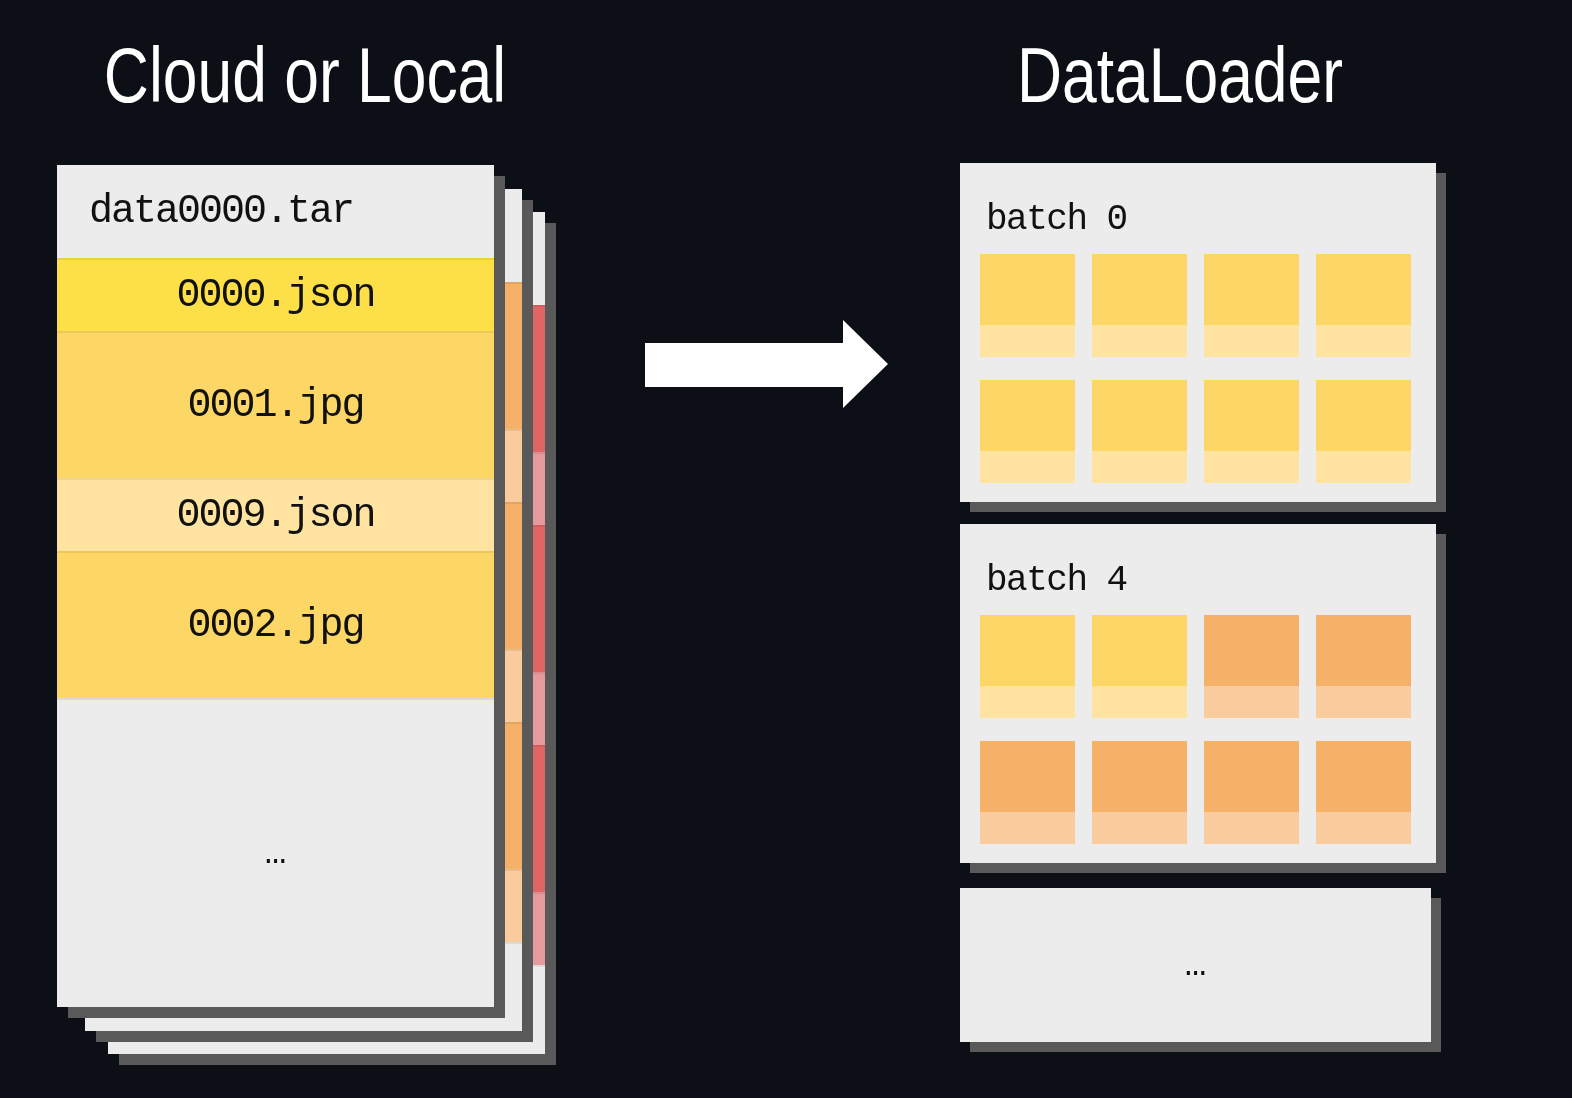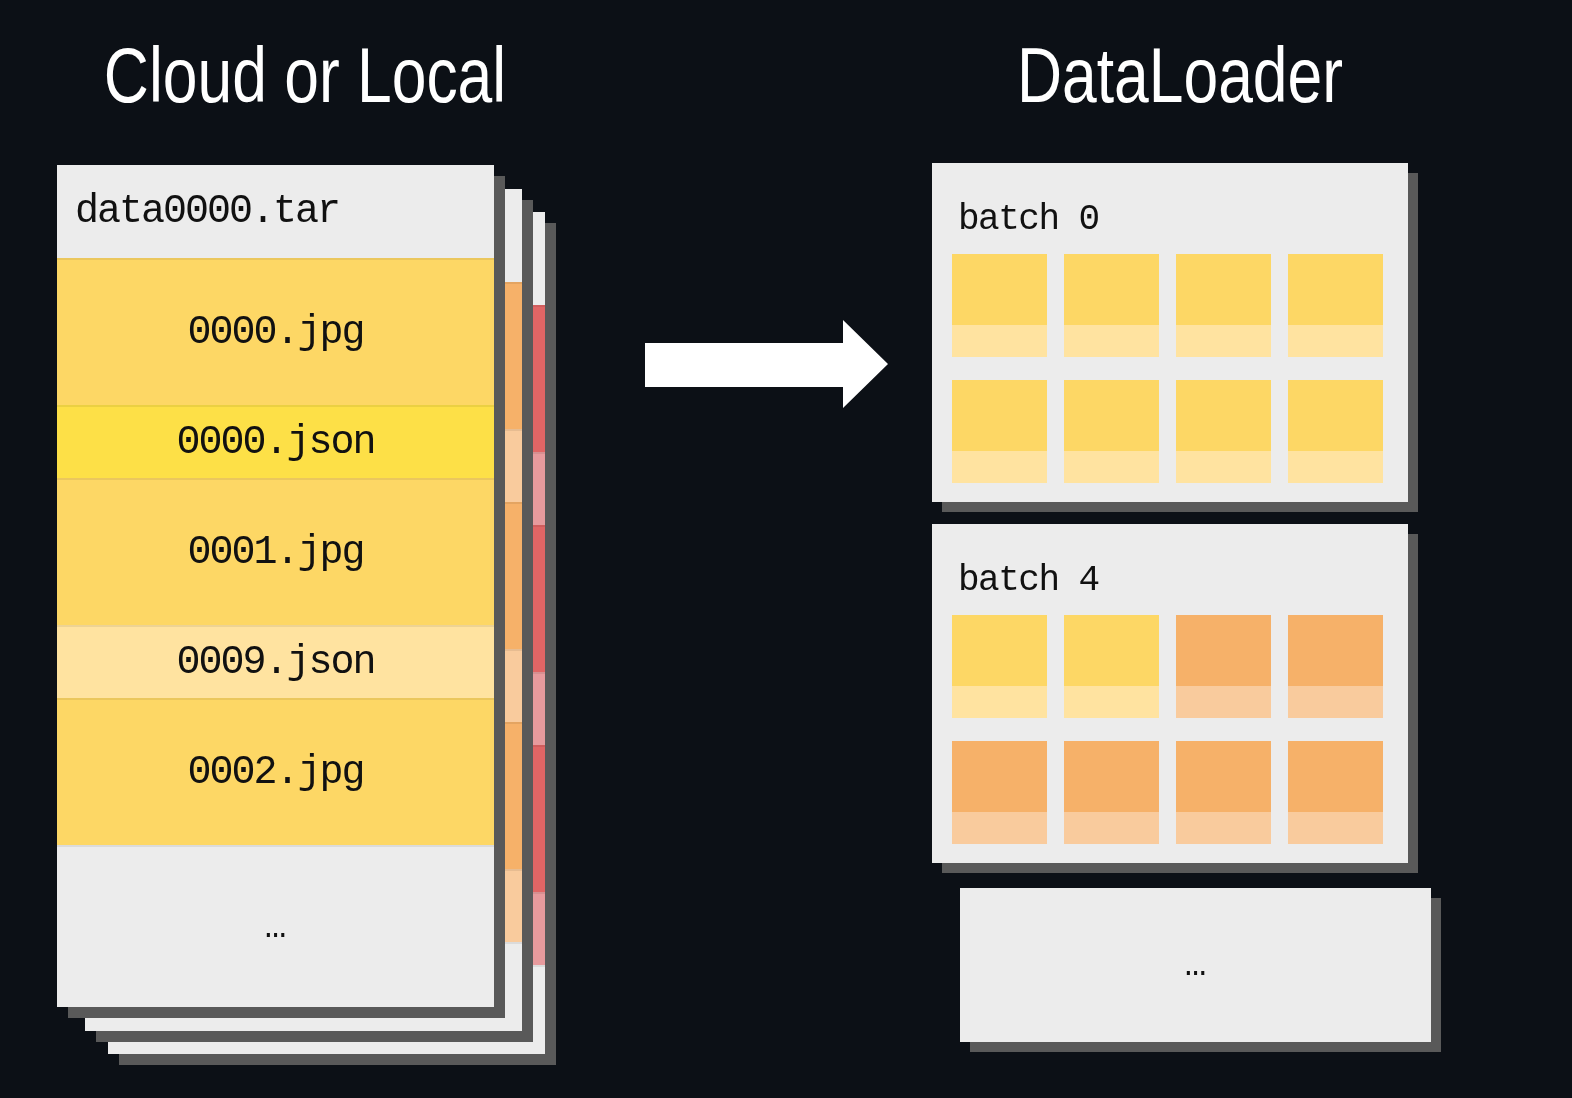--- a/index.html
+++ b/index.html
@@ -42,21 +42,21 @@
     box-shadow: 11px 11px 0 var(--shadow);
   }
   .stack-card.front { left: 0;    top: 0;    z-index: 3; }
   .stack-card.back1 { left: 28px; top: 24px; z-index: 2; }
   .stack-card.back2 { left: 51px; top: 47px; z-index: 1; }
 
   .rows { display: flex; flex-direction: column; width: 100%; height: 100%; }
   .r-header {
     height: 93px;
     display: flex; align-items: center;
-    padding-left: 18px;
+    padding-left: 32px;
     font-family: "Liberation Mono", monospace;
     font-size: 40px; letter-spacing: -2px;
     color: #111;
   }
   .r-file {
     display: flex; align-items: center; justify-content: center;
     font-family: "Liberation Mono", monospace;
     font-size: 40px; letter-spacing: -2px;
     color: #111;
     border-top: 2px solid rgba(0,0,0,0.07);
@@ -77,21 +77,21 @@
     left: 668px; top: 214px; width: 180px;
     color: #ffffff;
     font-size: 40px; line-height: 52px;
     text-align: center;
   }
   .arrow { position: absolute; left: 640px; top: 312px; width: 255px; height: 104px; }
 
   
   .batch-card {
     position: absolute;
-    left: 932px; width: 476px; height: 339px;
+    left: 960px; width: 476px; height: 339px;
     background: var(--card);
     box-shadow: 10px 10px 0 var(--shadow);
   }
   .batch-0 { top: 163px; }
   .batch-1 { top: 524px; }
   .batch-label {
     position: absolute; left: 26px; top: 36px;
     font-family: "Liberation Mono", monospace;
     font-size: 36px; letter-spacing: -1.5px;
     color: #111;
@@ -146,21 +146,20 @@
           <div class="r-file r-jpg" style="background: rgb(246, 177, 105);"></div>
           <div class="r-file r-json" style="background: rgb(249, 203, 157);"></div>
           <div class="r-file r-jpg" style="background: rgb(246, 177, 105);"></div>
           <div class="r-file r-json" style="background: rgb(249, 203, 157);"></div>
           <div class="r-footer"></div>
         </div>
     </div>
     <div class="stack-card front">
       <div class="rows">
           <div class="r-header">data0000.tar</div>
-          <div class="r-file r-jpg" style="background: rgb(253, 215, 101);">0000.jpg</div>
           <div class="r-file r-json" style="background: #fde047;">0000.json</div>
           <div class="r-file r-jpg" style="background: rgb(253, 215, 101);">0001.jpg</div>
           <div class="r-file r-json" style="background: rgb(255, 227, 160);">0009.json</div>
           <div class="r-file r-jpg" style="background: rgb(253, 215, 101);">0002.jpg</div>
           <div class="r-footer">…</div>
         </div>
     </div>
   </div>
 
 

